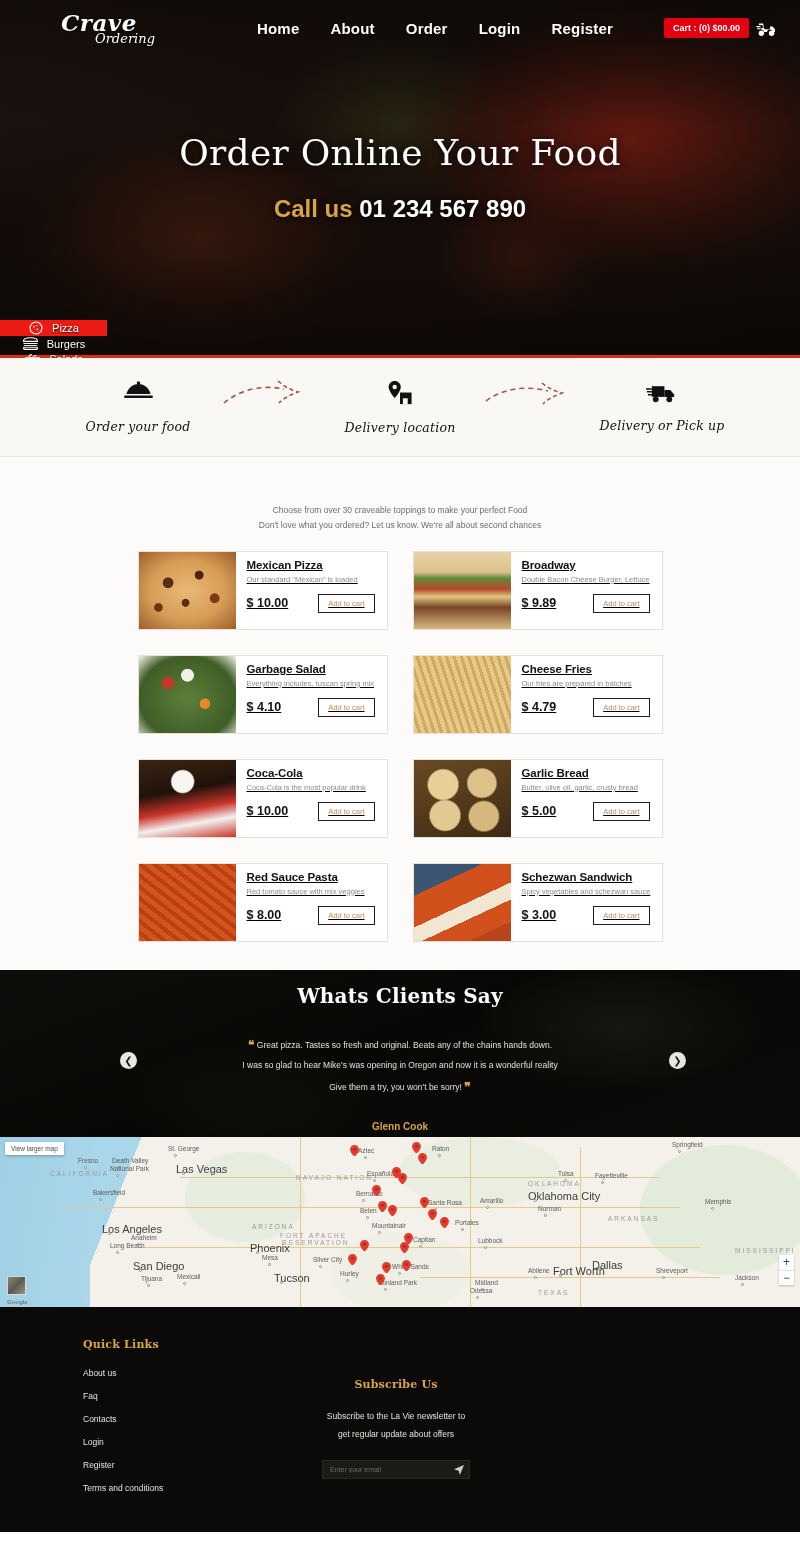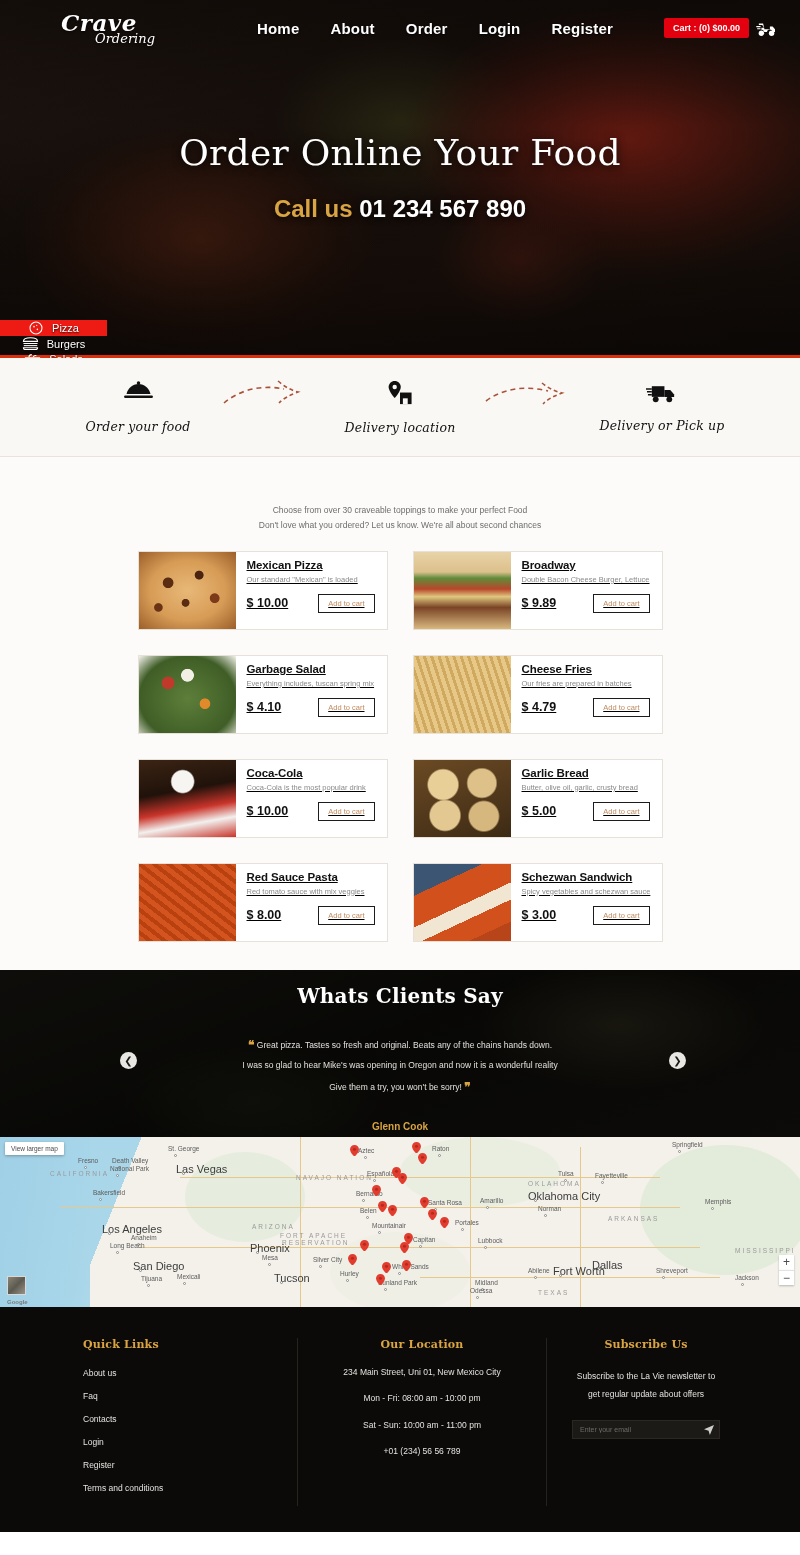--- a/index.html
+++ b/index.html
@@ -239,21 +239,21 @@
     font-size:12px;cursor:pointer;box-shadow:0 1px 2px rgba(0,0,0,.25);
   }
   .zbtn+.zbtn{border-top:1px solid #e2e2e2;}
 
   
   .footer{background:#0b0a09;padding:31px 0 26px;position:relative;}
   .fcols{display:flex;width:690px;margin:0 auto;}
   .fcol{position:relative;}
   .fcol.c1{width:242px;padding-left:28px;}
   .fcol.c2{width:250px;text-align:center;border-left:1px solid #252320;border-right:1px solid #252320;}
-  .fcol.c3{width:198px;text-align:center;}
+  .fcol.c3{width:198px;text-align:center;margin-top:40px;}
   .fh{
     color:#d9a441;font-size:11px;font-weight:bold;
     font-family:"DejaVu Serif", serif;margin-bottom:17px;letter-spacing:.2px;
   }
   .fcol.c1 .fh{padding-left:0;}
   .flink{
     display:block;color:#e4e2de;font-size:8.5px;text-decoration:none;
     margin-bottom:13px;
   }
   .faddr{color:#e4e2de;font-size:8.5px;line-height:1;margin-bottom:18px;}
@@ -794,27 +794,20 @@
     <div class="fcol c1">
       <div class="fh">Quick Links</div>
       <a class="flink" href="#">About us</a>
       <a class="flink" href="#">Faq</a>
       <a class="flink" href="#">Contacts</a>
       <a class="flink" href="#">Login</a>
       <a class="flink" href="#">Register</a>
       <a class="flink" href="#">Terms and conditions</a>
     </div>
 
-    <div class="fcol c2">
-      <div class="fh">Our Location</div>
-      <div class="faddr">234 Main Street, Uni 01, New Mexico City</div>
-      <div class="faddr">Mon - Fri: 08:00 am - 10:00 pm</div>
-      <div class="faddr">Sat - Sun: 10:00 am - 11:00 pm</div>
-      <div class="faddr">+01 (234) 56 56 789</div>
-    </div>
 
     <div class="fcol c3">
       <div class="fh">Subscribe Us</div>
       <div class="fsub">Subscribe to the La Vie newsletter to</div>
       <div class="fsub">get regular update about offers</div>
       <div class="subrow">
         <input type="text" placeholder="Enter your email" style="">
         <span class="sendbtn">
           <svg width="10" height="10" viewBox="0 0 12 12" fill="#cfcdc9">
               <path d="M0 5.2 12 0 7 12 5.5 7z"></path>

